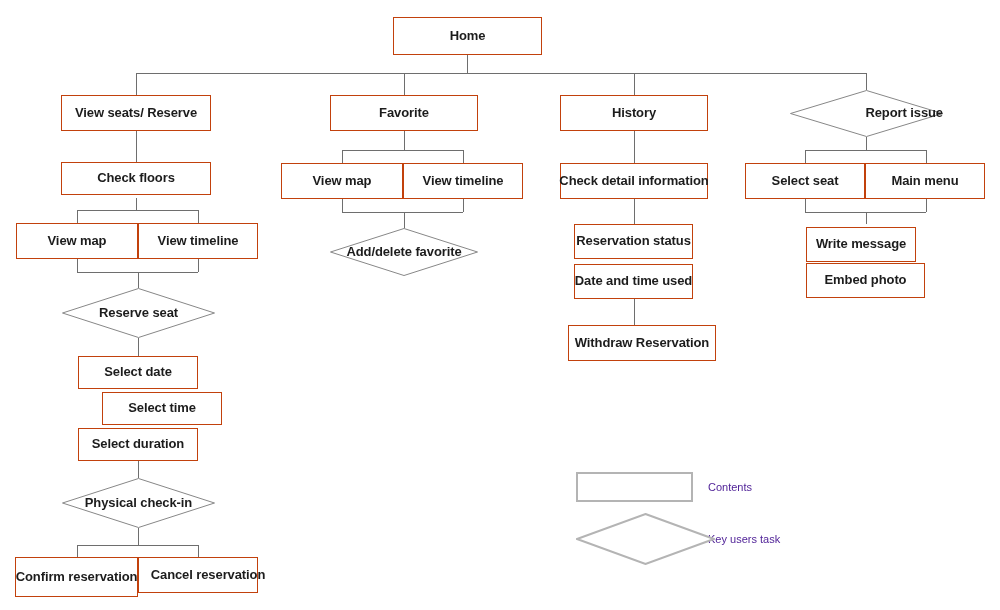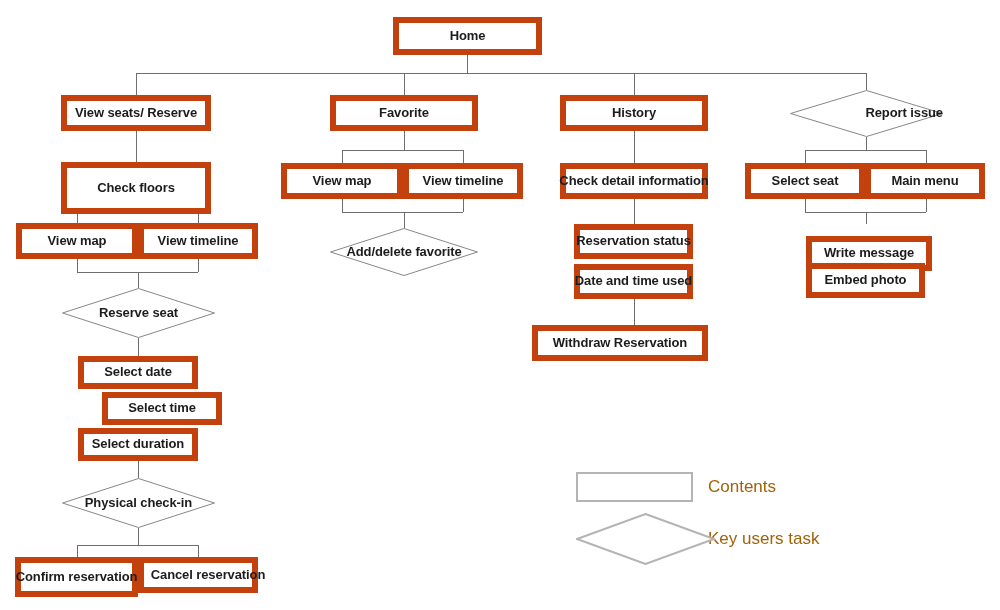--- a/index.html
+++ b/index.html
@@ -32,21 +32,21 @@
   
   .node {
     position: absolute;
     box-sizing: border-box;
     display: flex;
     align-items: center;
     justify-content: center;
     text-align: center;
   }
   .node.box {
-    border: 6px solid #c2410c;
+    border: 1px solid #c2410c;
     background: #ffffff;
   }
   .node .label {
     font-size: 13px;
     font-weight: bold;
     color: #1c1c1c;
     line-height: 1.1;
     letter-spacing: -0.1px;
     white-space: nowrap;
   }
@@ -73,23 +73,23 @@
   .legend-swatch {
     position: relative;
     flex: 0 0 auto;
   }
   .legend-swatch.rect {
     border: 2px solid #b4b4b4;
     background: #ffffff;
     box-sizing: border-box;
   }
   .legend-text {
-    font-size: 17px;
+    font-size: 11px;
     font-weight: normal;
-    color: #a16207;
+    color: #4c1d95;
     white-space: nowrap;
   }
 </style>
 </head>
 <body>
 
 <div id="canvas">
 
   <svg id="wires" width="1000" height="610" viewBox="0 0 1000 610" aria-hidden="true">
       <polyline points="467,55 467,73" fill="none" stroke="#6e6e6e" stroke-width="1" shape-rendering="crispEdges"></polyline>
@@ -134,21 +134,21 @@
       <polyline points="866,212 866,224" fill="none" stroke="#6e6e6e" stroke-width="1" shape-rendering="crispEdges"></polyline>
     </svg>
 
   <div id="nodes-layer">
       <div class="node box" style="left: 393px; top: 17px; width: 149px; height: 38px;">
         <span class="label">Home</span>
       </div>
       <div class="node box" style="left: 61px; top: 95px; width: 150px; height: 36px;">
         <span class="label">View seats/ Reserve</span>
       </div>
-      <div class="node box" style="left: 61px; top: 162px; width: 150px; height: 52px;">
+      <div class="node box" style="left: 61px; top: 162px; width: 150px; height: 33px;">
         <span class="label">Check floors</span>
       </div>
       <div class="node box" style="left: 16px; top: 223px; width: 122px; height: 36px;">
         <span class="label">View map</span>
       </div>
       <div class="node box" style="left: 138px; top: 223px; width: 120px; height: 36px;">
         <span class="label">View timeline</span>
       </div>
       <div class="node diamond" style="left: 62px; top: 288px; width: 153px; height: 50px;">
         <svg class="dia-svg" width="153" height="50" viewBox="0 0 153 50">
@@ -197,36 +197,36 @@
       </div>
       <div class="node box" style="left: 560px; top: 163px; width: 148px; height: 36px;">
         <span class="label">Check detail information</span>
       </div>
       <div class="node box" style="left: 574px; top: 224px; width: 119px; height: 35px;">
         <span class="label">Reservation status</span>
       </div>
       <div class="node box" style="left: 574px; top: 264px; width: 119px; height: 35px;">
         <span class="label">Date and time used</span>
       </div>
-      <div class="node box" style="left: 532px; top: 325px; width: 176px; height: 36px;">
+      <div class="node box" style="left: 568px; top: 325px; width: 148px; height: 36px;">
         <span class="label">Withdraw Reservation</span>
       </div>
       <div class="node diamond" style="left: 790px; top: 90px; width: 153px; height: 47px; justify-content: flex-end;">
         <svg class="dia-svg" width="153" height="47" viewBox="0 0 153 47">
           <polygon points="76.5,0.5 152.5,23.5 76.5,46.5 0.5,23.5" fill="#ffffff" stroke="#878787" stroke-width="1"></polygon>
         </svg>
         <span class="label">Report issue</span>
       </div>
       <div class="node box" style="left: 745px; top: 163px; width: 120px; height: 36px;">
         <span class="label">Select seat</span>
       </div>
       <div class="node box" style="left: 865px; top: 163px; width: 120px; height: 36px;">
         <span class="label">Main menu</span>
       </div>
-      <div class="node box" style="left: 806px; top: 236px; width: 126px; height: 35px;">
+      <div class="node box" style="left: 806px; top: 227px; width: 110px; height: 35px;">
         <span class="label">Write message</span>
       </div>
       <div class="node box" style="left: 806px; top: 263px; width: 119px; height: 35px;">
         <span class="label">Embed photo</span>
       </div>
     </div>
 
   <div id="legend-layer">
       <div class="legend-item" style="left: 576px; top: 472px;">
         <div class="legend-swatch rect" style="width: 117px; height: 30px;"></div>

